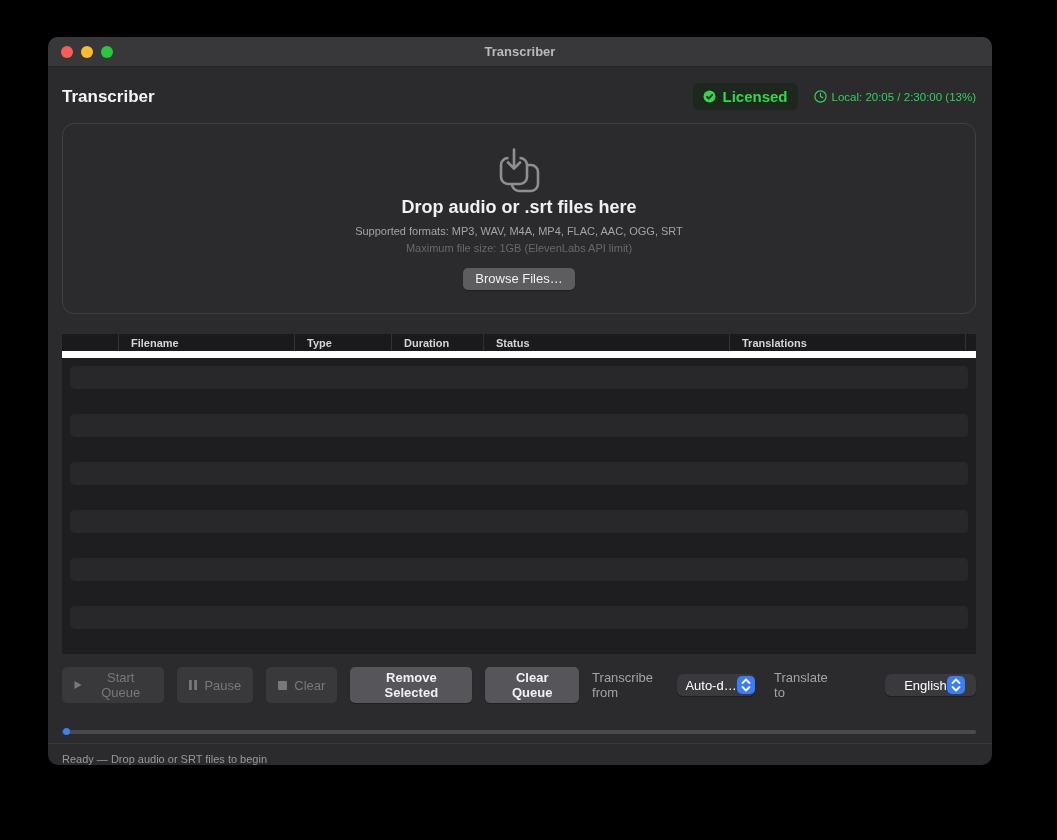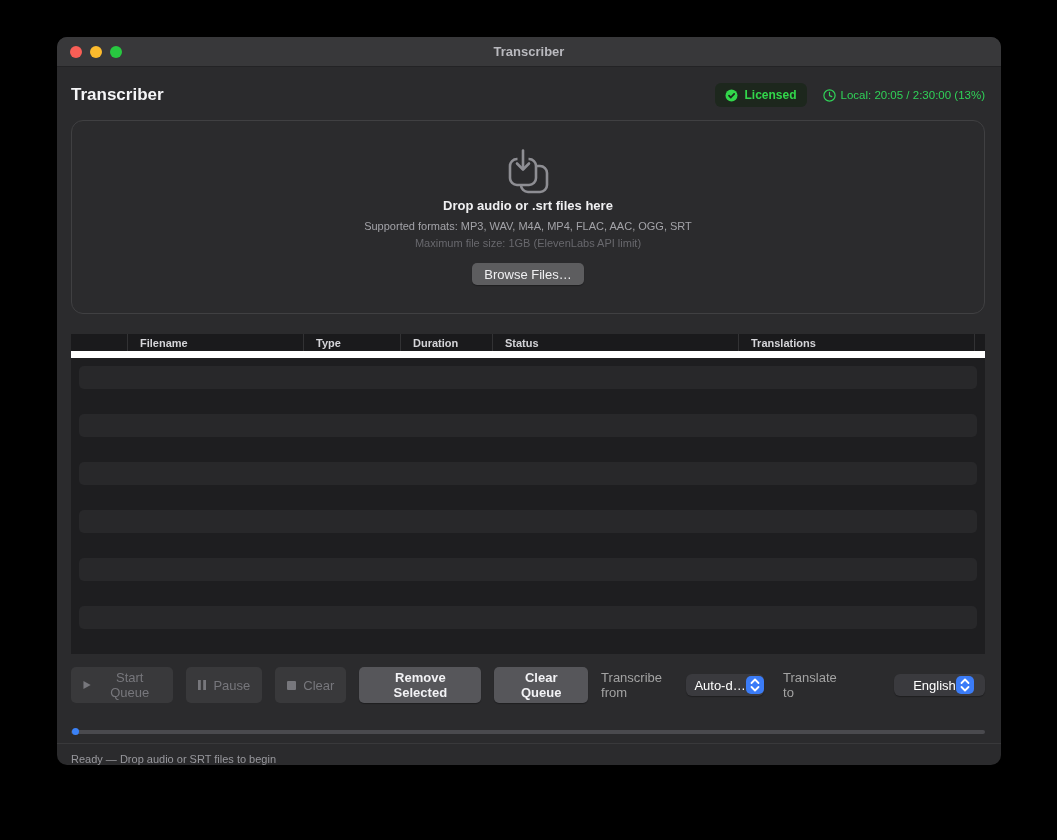--- a/index.html
+++ b/index.html
@@ -1,46 +1,46 @@
 <!DOCTYPE html>
 <html><head>
 <meta charset="utf-8">
 <style>
   * { margin:0; padding:0; box-sizing:border-box; }
   html,body { width:1057px; height:840px; background:#000; overflow:hidden;
     font-family:"Liberation Sans","DejaVu Sans",sans-serif; }
-  .window { position:absolute; left:57px; top:37px; width:944px; height:728px;
+  .window { position:absolute; left:48px; top:37px; width:944px; height:728px;
     background:#2b2b2d; border-radius:10px; overflow:hidden;
     box-shadow:0 25px 60px rgba(0,0,0,.7); display:flex; flex-direction:column; }
 
   
   .titlebar { flex:0 0 30px; background:#38383a; border-bottom:1px solid #232325;
     display:flex; align-items:center; position:relative; }
   .traffic { display:flex; gap:8px; margin-left:13px; z-index:2; }
   .light { width:12px; height:12px; border-radius:50%; border:none; }
   .light.red{background:#f85e56;} .light.yellow{background:#fcbb2d;} .light.green{background:#28c840;}
   .titlebar-title { position:absolute; left:0; right:0; text-align:center;
     font-size:13px; font-weight:700; color:#b9b9be; }
 
   
   .app-header { display:flex; justify-content:space-between; align-items:center;
     padding:16px 16px 13px 14px; }
   .app-title { font-size:17px; font-weight:700; color:#f5f5f7; }
   .header-right { display:flex; align-items:center; gap:16px; }
   .license-badge { display:flex; align-items:center; gap:6px; background:#1d271d;
     border-radius:6px; padding:5px 10px; }
-  .license-badge span { font-size:12px; font-weight:700; color:#32d74b; }
+  .license-badge span { font-size:15px; font-weight:700; color:#32d74b; }
   .usage { display:flex; align-items:center; gap:5px; color:#30d158;
     font-size:11.5px; font-weight:500; }
 
   
   .dropzone { margin:0 16px 0 14px; height:198px; border:1px solid #404042;
     border-radius:12px; display:flex; flex-direction:column; align-items:center;
     justify-content:center; }
-  .drop-title { margin-top:1px; font-size:13px; font-weight:700; color:#f0f0f2; }
+  .drop-title { margin-top:1px; font-size:18px; font-weight:700; color:#f0f0f2; }
   .drop-formats { margin-top:7px; font-size:11px; color:#a3a3a8; }
   .drop-max { margin-top:5px; font-size:11px; color:#68686d; }
   .browse-btn { margin-top:14px; height:22px; padding:0 12px; border:none;
     border-radius:5px; background:#5d5d5f; color:#f0f0f2; font-size:13px;
     font-family:inherit; box-shadow:0 1px 1px rgba(0,0,0,.3); }
 
   
   .table { margin:20px 16px 0 14px; height:320px; background:#1e1e20; }
   .table-header { height:24px; display:flex; align-items:stretch; background:#1a1a1c;
     border-bottom:7px solid #ffffff; }

